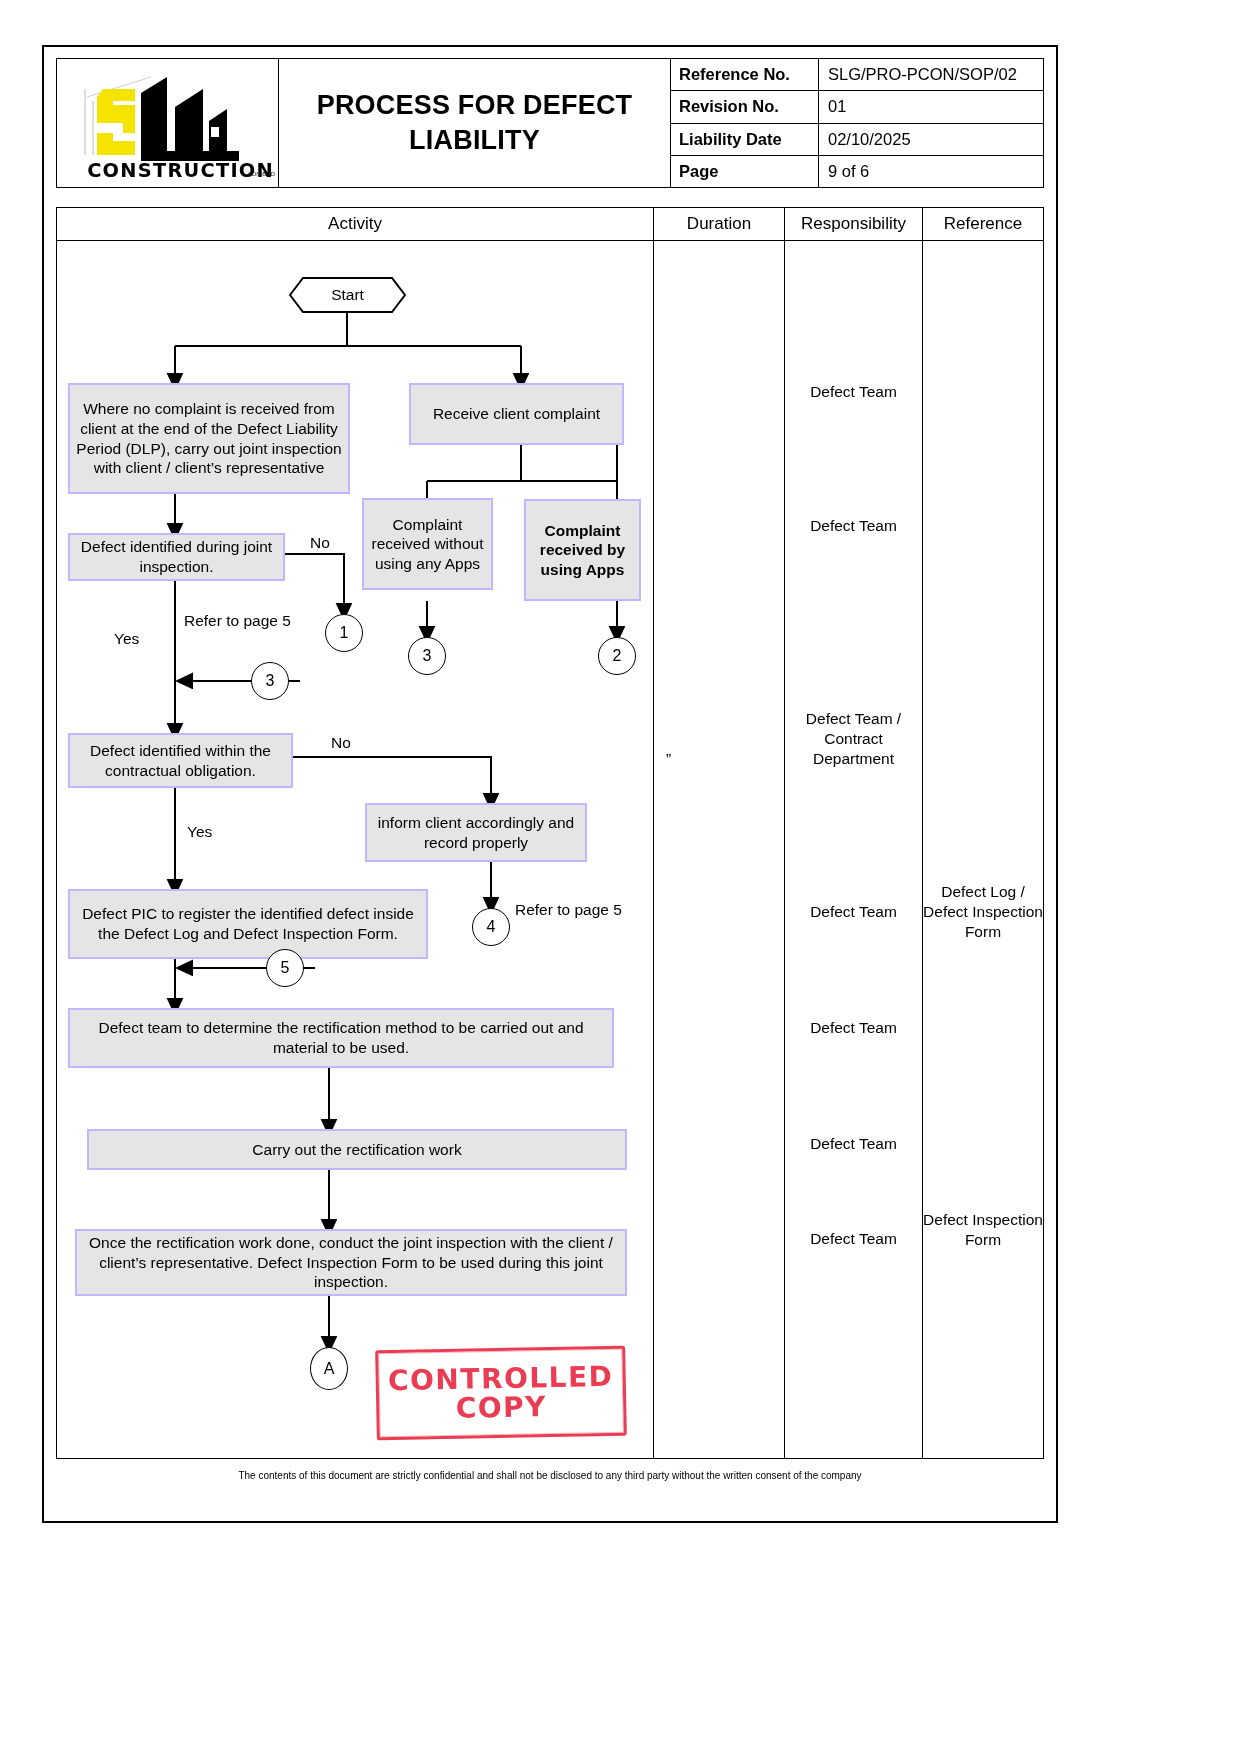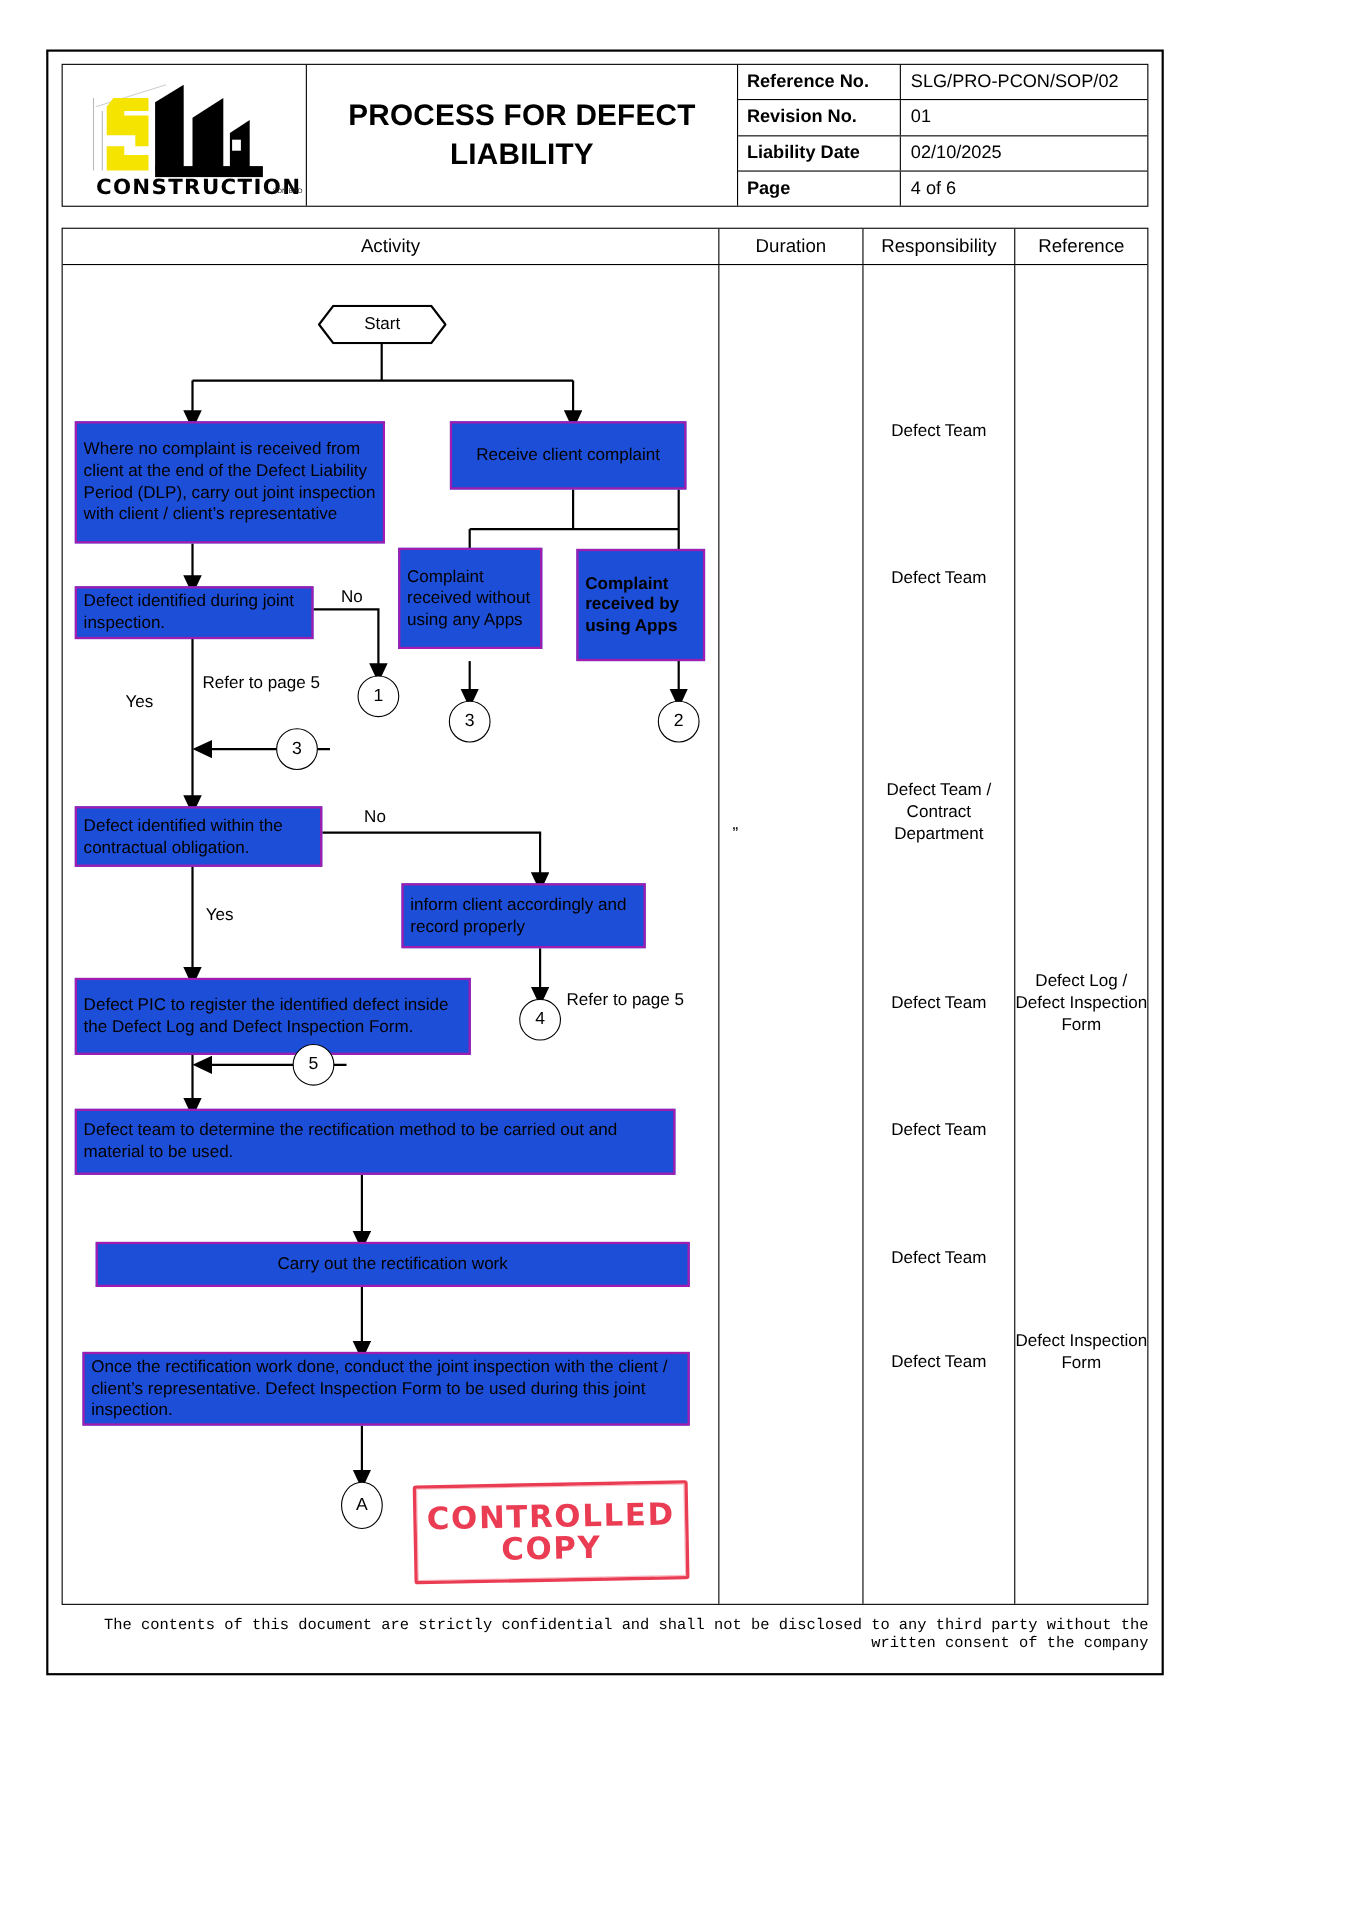--- a/index.html
+++ b/index.html
@@ -132,36 +132,35 @@
   .ft-head .col-activity,.ft-head .col-duration,.ft-head .col-resp,.ft-head .col-ref{
     display:flex;align-items:center;justify-content:center;
     font-size:17px;
   }
 
   
   .footer-note{
     position:absolute;
     left:56px; top:1470px;
     width:988px;
-    text-align:right;
-    font-size:14px;
-    font-family:Liberation Mono, monospace;
+    text-align:center;
+    font-size:10px;
   }
 
   
   .canvas{position:absolute; left:0; top:0; width:100%; height:100%;}
   .node{
     position:absolute;
-    border:2px solid #a21caf;
-    background:#1d4ed8;
+    border:2px solid #c4b5fd;
+    background:#e5e5e5;
     box-sizing:border-box;
     display:flex;
     align-items:center;
     justify-content:center;
-    text-align:left;
+    text-align:center;
     font-size:15.5px;
     line-height:1.26;
     padding:3px 6px;
   }
   .conn{
     position:absolute;
     border:1.8px solid #000;
     border-radius:50%;
     background:#fff;
     box-sizing:border-box;
@@ -255,21 +254,21 @@
       <div class="hdr-row">
         <div class="hdr-k">Revision No.</div>
         <div class="hdr-v">01</div>
       </div>
       <div class="hdr-row">
         <div class="hdr-k">Liability Date</div>
         <div class="hdr-v">02/10/2025</div>
       </div>
       <div class="hdr-row">
         <div class="hdr-k">Page</div>
-        <div class="hdr-v">4 of 6</div>
+        <div class="hdr-v">9 of 6</div>
       </div>
     </div>
   </div>
 
   <div class="flow-table">
 
     <div class="ft-head">
       <div class="col-activity">Activity</div>
       <div class="col-duration">Duration</div>
       <div class="col-resp">Responsibility</div>

